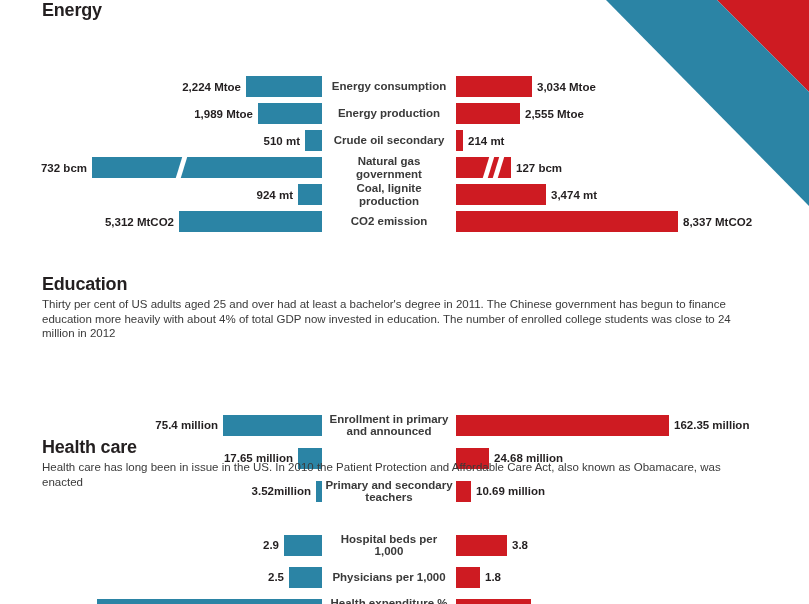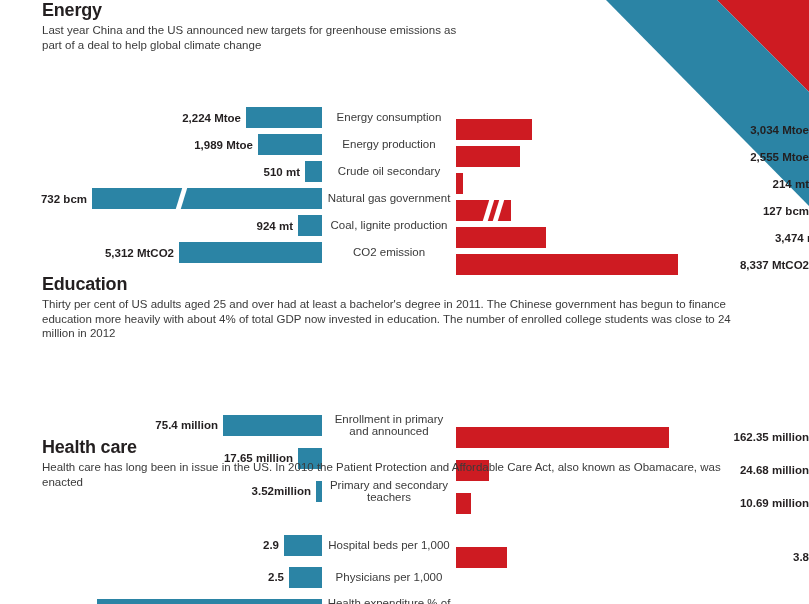--- a/index.html
+++ b/index.html
@@ -101,33 +101,34 @@
     top: 0;
     width: 128px;
     height: 100%;
     display: flex;
     align-items: center;
     justify-content: center;
     text-align: center;
     font-size: 11.5px;
     line-height: 12.5px;
     color: #3a3a3a;
+    font-weight: bold;
   }
 
   
   .right-wrap {
     position: absolute;
     left: 456px;
-    top: 12px;
+    top: 0;
     right: 0;
     height: 100%;
     display: flex;
     flex-direction: row;
     align-items: center;
-    justify-content: space-between;
+    justify-content: flex-start;
   }
   .right-val {
     font-size: 11.5px;
     font-weight: bold;
     color: #231f20;
     white-space: nowrap;
     margin-left: 5px;
   }
 </style>
 </head>
@@ -135,21 +136,20 @@
 
 <div class="corner-flag">
   <svg width="210" height="212" viewBox="0 0 210 212" xmlns="http://www.w3.org/2000/svg">
     <polygon points="118,0 210,0 210,92" fill="#ce1b22"></polygon>
     <polygon points="7,0 118,0 210,92 210,206" fill="#2b84a5"></polygon>
   </svg>
 </div>
 
 <div class="section" id="sec-energy" style="top:0;">
   <h2 class="sec-title">Energy</h2>
-  <p class="sec-desc narrow">Last year China and the US announced new targets for greenhouse emissions as part of a deal to help global climate change</p>
   <div class="rows" id="rows-energy" style="margin-top: 52px;">
       <div class="row" style="height: 27px;">
         <div class="left-wrap">
           <span class="left-val">2,224 Mtoe</span>
           <div class="bar blue" style="width: 76px;"></div>
         </div>
         <div class="center-label">Energy consumption</div>
         <div class="right-wrap">
           <div class="bar red" style="width: 76px;"></div>
           <span class="right-val">3,034 Mtoe</span>
@@ -271,20 +271,24 @@
           <div class="bar red" style="width: 51px;"></div>
           <span class="right-val">3.8</span>
         </div>
       </div>
       <div class="row" style="height: 32px;">
         <div class="left-wrap">
           <span class="left-val">2.5</span>
           <div class="bar blue" style="width: 33px;"></div>
         </div>
         <div class="center-label">Physicians per 1,000</div>
+        <div class="right-wrap">
+          <div class="bar red" style="width: 24px;"></div>
+          <span class="right-val">1.8</span>
+        </div>
       </div>
       <div class="row" style="height: 32px;">
         <div class="left-wrap">
           <span class="left-val">17.1</span>
           <div class="bar blue" style="width: 225px;"></div>
         </div>
         <div class="center-label">Health expenditure % of GDP</div>
         <div class="right-wrap">
           <div class="bar red" style="width: 75px;"></div>
           <span class="right-val">5.6</span>

